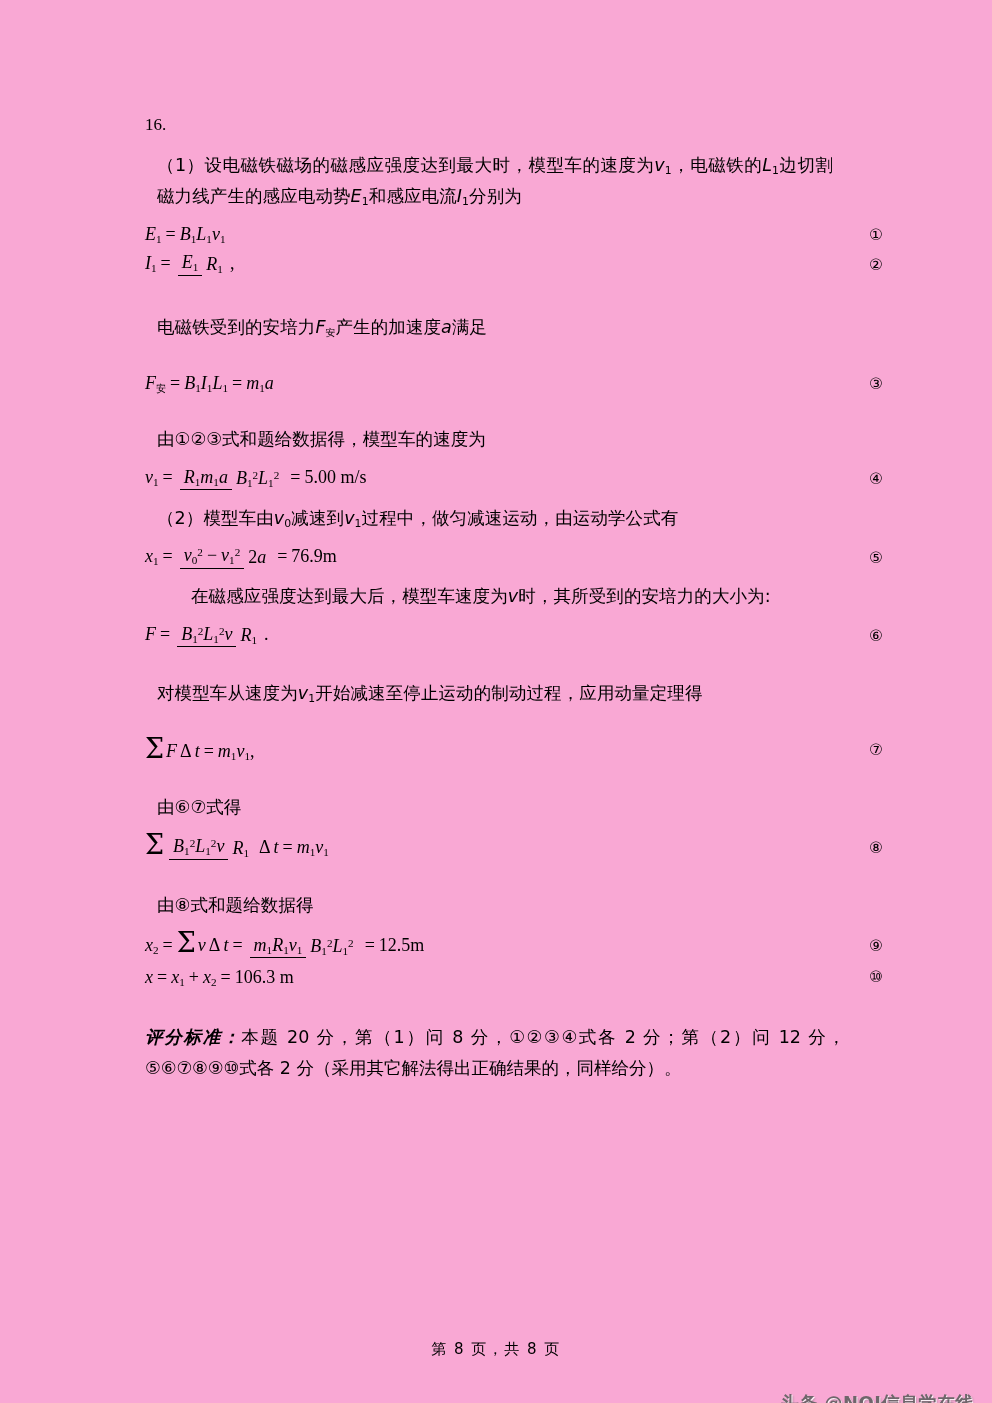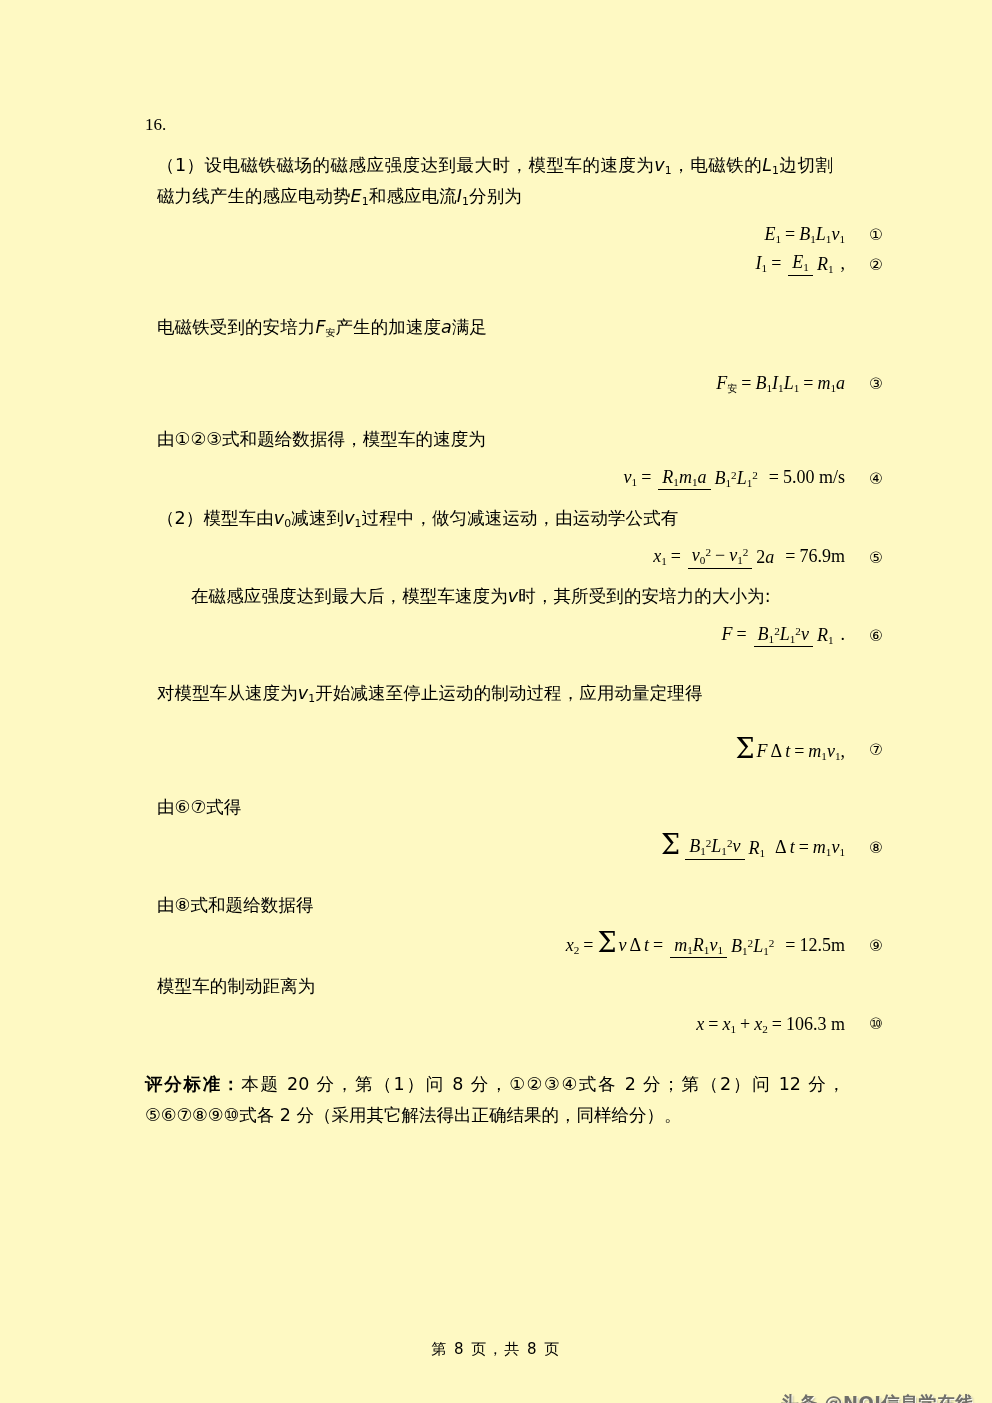--- a/index.html
+++ b/index.html
@@ -12,21 +12,21 @@
     width: 992px;
     height: 1403px;
     position: relative;
     font-family: "Liberation Serif", "DejaVu Serif", serif;
     color: #000000;
     overflow: hidden;
   }
   .page {
     position: absolute;
     inset: 0;
-    background: #fef9c3;
+    background: #f9a8d4;
   }
   .content {
     position: absolute;
     left: 145px;
     top: 112px;
     width: 700px;
   }
 
   
   .qnum {
@@ -50,21 +50,21 @@
 
   
   .eqrow {
     position: relative;
     display: block;
     width: 700px;
     margin: 8px 0;
   }
   .eqbody {
     display: flex;
-    justify-content: flex-end;
+    justify-content: flex-start;
     align-items: center;
     font-family: "Liberation Serif", "DejaVu Serif", serif;
     font-size: 18px;
     font-style: italic;
     white-space: nowrap;
   }
   .tag {
     position: absolute;
     right: -38px;
     top: 50%;
@@ -125,21 +125,21 @@
 
   
   .grading {
     font-size: 17.5px;
     line-height: 31px;
     font-family: "DejaVu Sans", "Liberation Sans", sans-serif;
     margin: 0;
     text-align: justify;
     text-justify: inter-ideograph;
   }
-  .grading b { font-weight: bold; }
+  .grading b { font-weight: bold; font-style: italic; }
 
   
   .footer {
     position: absolute;
     left: 0;
     right: 0;
     top: 1340px;
     text-align: center;
     font-size: 15px;
     font-family: "DejaVu Sans", "Liberation Sans", sans-serif;
@@ -274,21 +274,20 @@
     <div class="eqrow">
       <div class="eqbody">
         <span><i>x</i><sub class="subrom">2</sub><span class="op">=</span><span class="sigma">Σ</span><i>v</i><span class="opt">Δ</span><i>t</i><span class="op">=</span><span class="frac">
               <span class="num"><i>m</i><sub class="subrom">1</sub><i>R</i><sub class="subrom">1</sub><i>v</i><sub class="subrom">1</sub></span>
               <span class="den"><i>B</i><sub class="subrom">1</sub><sup class="subrom">2</sup><i>L</i><sub class="subrom">1</sub><sup class="subrom">2</sup></span>
             </span><span class="op">=</span><span class="rom">12.5m</span></span>
       </div>
       <span class="tag">⑨</span>
     </div>
 
-    <p class="para">模型车的制动距离为</p>
 
     <div class="eqrow">
       <div class="eqbody">
         <span><i>x</i><span class="op">=</span><i>x</i><sub class="subrom">1</sub><span class="op">+</span><i>x</i><sub class="subrom">2</sub><span class="op">=</span><span class="rom">106.3 m</span></span>
       </div>
       <span class="tag">⑩</span>
     </div>
 
     <div class="spacer-md"></div>
     <div class="spacer-sm"></div>

